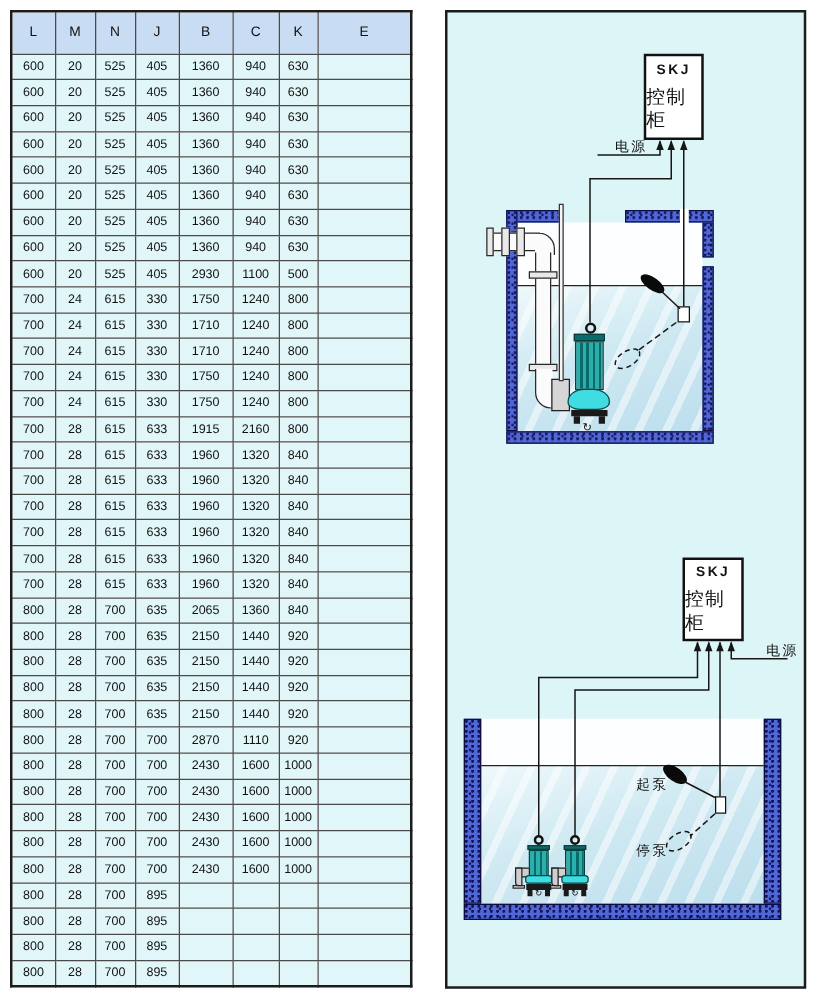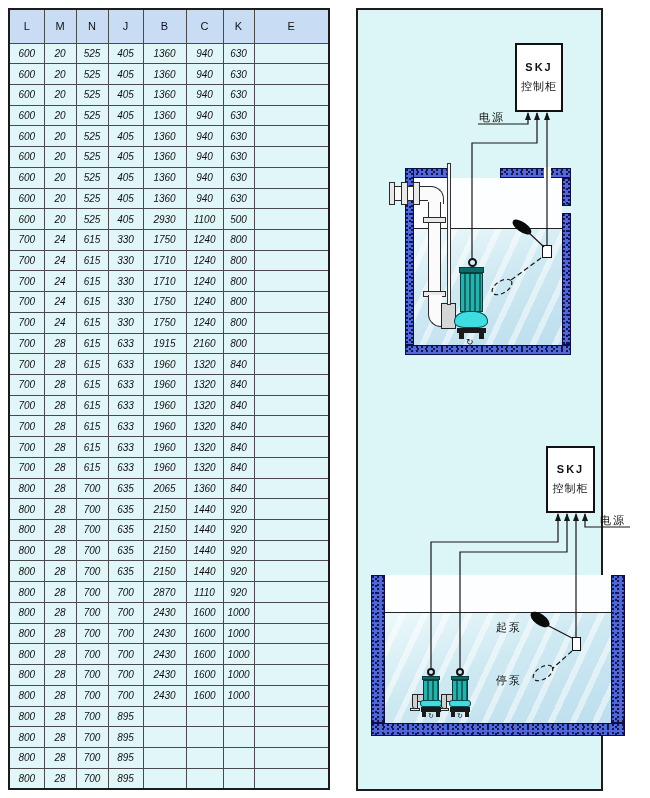--- a/index.html
+++ b/index.html
@@ -12,45 +12,45 @@
   #stage{position:relative;width:650px;height:798px;background:#ffffff;overflow:hidden;}
 
   
   table.spec{position:absolute;left:8px;top:8px;width:320px;height:782px;
     border-collapse:collapse;table-layout:fixed;border:2px solid var(--line);}
   table.spec th{background:var(--header-bg);font-size:11px;font-weight:400;}
   table.spec td{background:var(--cell-bg);font-size:10px;}
   table.spec th,table.spec td{border:1px solid #4a4a4a;text-align:center;vertical-align:middle;
     padding:0;overflow:hidden;white-space:nowrap;}
   table.spec thead tr{height:34px;}
-  table.spec tbody tr{height:20px;font-style:italic;}
+  table.spec tbody tr{height:20px;}
 
   
-  .panel{position:absolute;left:356px;top:8px;width:247px;height:783px;
+  .panel{position:absolute;left:356px;top:8px;width:289px;height:783px;
     box-sizing:border-box;border:2px solid var(--line);background:var(--panel-bg);}
   .abs{position:absolute;}
 
   .wall{background-color:var(--wall-blue);
     background-image:
       radial-gradient(circle at 1px 1px,var(--wall-speckle) 1px,transparent 1.4px),
       radial-gradient(circle at 4px 3px,var(--wall-speckle) .9px,transparent 1.3px);
     background-size:5px 4px,8px 7px;
     border:1px solid #0e0e45;box-sizing:border-box;z-index:2;}
   .inner-white{background:#fdfeff;z-index:1;}
   .water{z-index:1;background:
       repeating-linear-gradient(115deg,rgba(255,255,255,0) 0 14px,rgba(255,255,255,.5) 14px 20px),
       linear-gradient(160deg,#eef9fc 0%,#cfe9f2 45%,#bcdeed 100%);}
   .waterline{height:1px;background:#222;z-index:3;}
 
   .cabinet{background:#ffffff;border:2px solid #111;box-sizing:border-box;z-index:4;
     display:flex;flex-direction:column;align-items:center;justify-content:center;gap:6px;}
   .cabinet .l1{font-size:11px;font-weight:700;letter-spacing:2px;}
-  .cabinet .l2{font-size:11px;letter-spacing:1px;}
-
-  .lbl{font-size:11px;letter-spacing:2px;z-index:6;white-space:nowrap;}
+  .cabinet .l2{font-size:15px;letter-spacing:1px;}
+
+  .lbl{font-size:11px;letter-spacing:2px;z-index:6;white-space:nowrap;margin-left:13px;}
 
   .pipe{background:#fbfbfb;box-sizing:border-box;z-index:3;}
   .pipe.h{border-top:1px solid #2a2a2a;border-bottom:1px solid #2a2a2a;}
   .pipe.v{border-left:1px solid #2a2a2a;border-right:1px solid #2a2a2a;}
   .flange{background:#e9e9e9;border:1px solid #2a2a2a;box-sizing:border-box;z-index:3;}
   .elbow-tr{background:#fbfbfb;border-top:1px solid #2a2a2a;border-right:1px solid #2a2a2a;
     border-top-right-radius:13px;box-sizing:border-box;z-index:3;}
   .elbow-bl{background:#fbfbfb;border-left:1px solid #2a2a2a;border-bottom:1px solid #2a2a2a;
     border-bottom-left-radius:13px;box-sizing:border-box;z-index:3;}
   .coupling{background:#d6d6d6;border:1px solid #222;box-sizing:border-box;z-index:3;}

